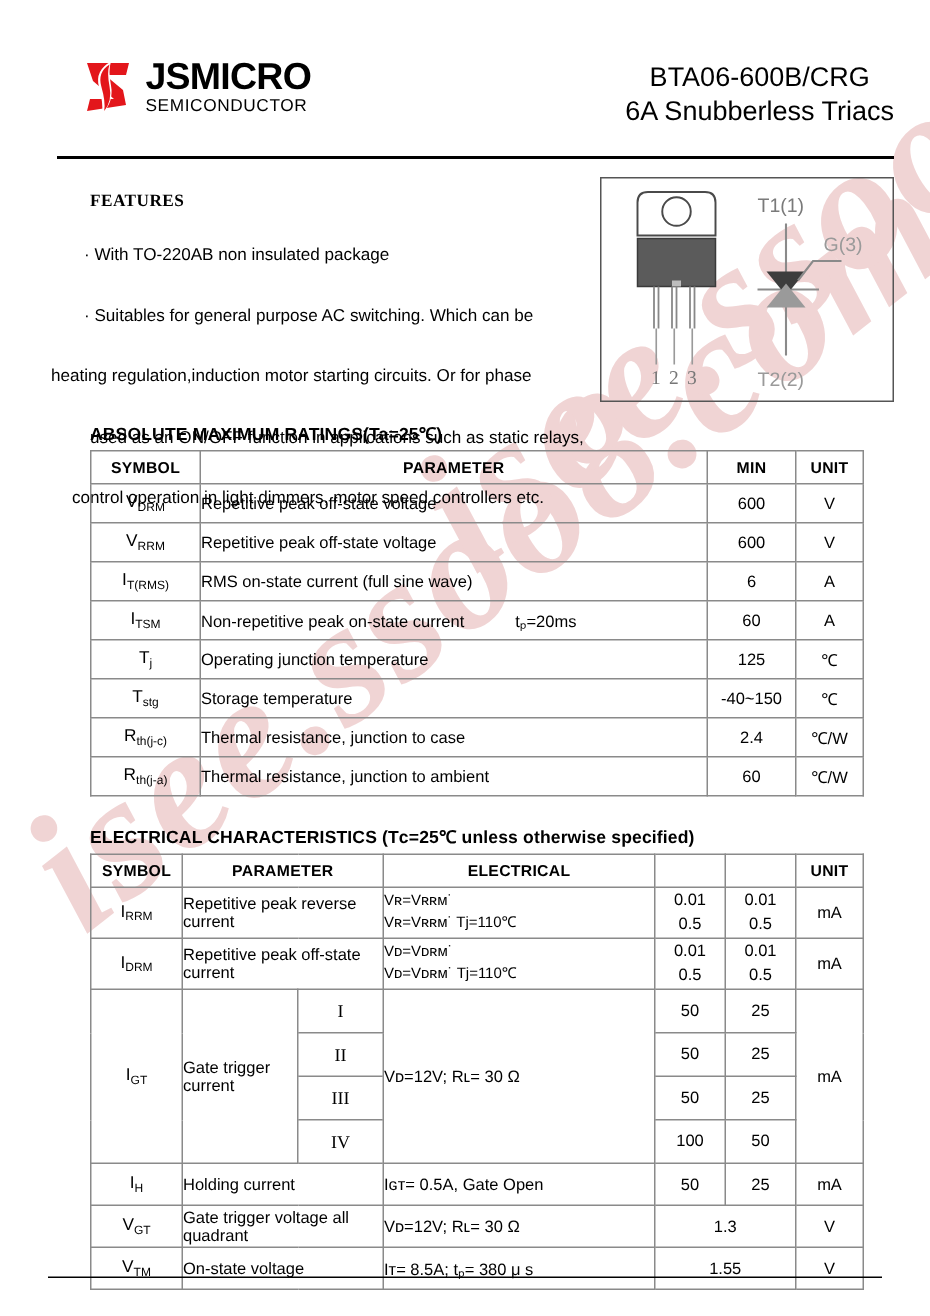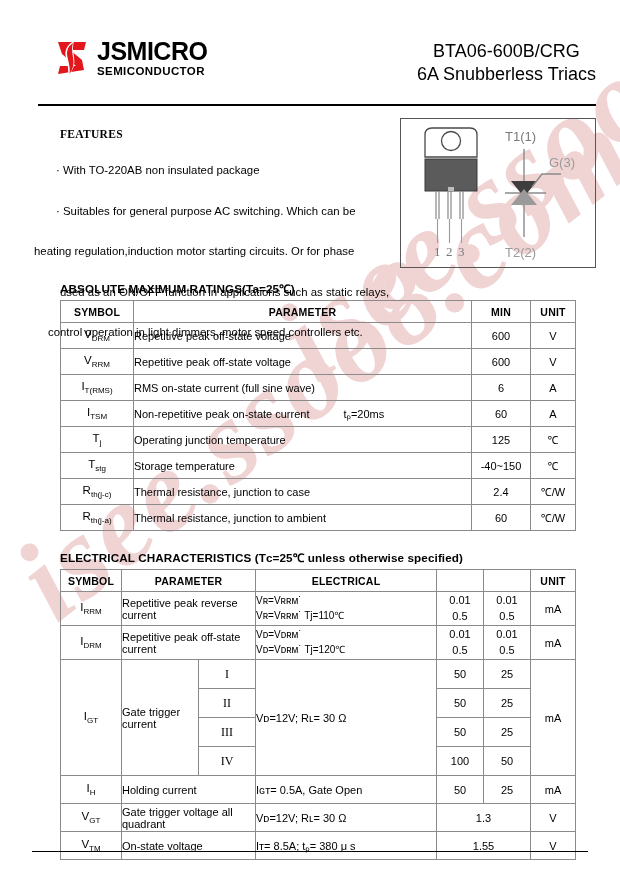--- a/index.html
+++ b/index.html
@@ -32,21 +32,21 @@
   .logo-mark{
     width:36px;height:40px;position:relative;margin-right:7px;
   }
   .logo-mark svg{display:block;}
   .logo-text{line-height:1;}
   .logo-main{
     font-size:25px;font-weight:bold;letter-spacing:-0.5px;
     font-family:"Liberation Sans",sans-serif;color:#000;
   }
   .logo-sub{
-    font-size:11.5px;font-weight:bold;letter-spacing:0.4px;margin-top:2px;
+    font-size:11.5px;font-weight:normal;letter-spacing:0.4px;margin-top:2px;
     font-family:"Liberation Sans",sans-serif;color:#000;
   }
   .title-block{
     position:absolute;right:0;top:2px;text-align:center;
     font-size:18px;line-height:1.3;
   }
   .hr-head{
     position:relative;z-index:2;height:0;border-top:2px solid #000;
     margin:4px 24px 0 38px;
   }
@@ -290,21 +290,21 @@
           <div>0.5</div>
         </td>
         <td class="e-unit">mA</td>
       </tr>
 
       <tr>
         <td class="e-sym" style="height:33px"><span class="sym">I</span><span class="sub">DRM</span></td>
         <td class="e-par padl" colspan="2">Repetitive peak off-state current</td>
         <td class="e-cond cond-pad two-line">
           <div>Vᴅ=Vᴅʀᴍ˙</div>
-          <div>Vᴅ=Vᴅʀᴍ˙ Tj=120℃</div>
+          <div>Vᴅ=Vᴅʀᴍ˙ Tj=110℃</div>
         </td>
         <td class="e-v1 val-two">
           <div>0.01</div>
           <div>0.5</div>
         </td>
         <td class="e-v2 val-two">
           <div>0.01</div>
           <div>0.5</div>
         </td>
         <td class="e-unit">mA</td>

